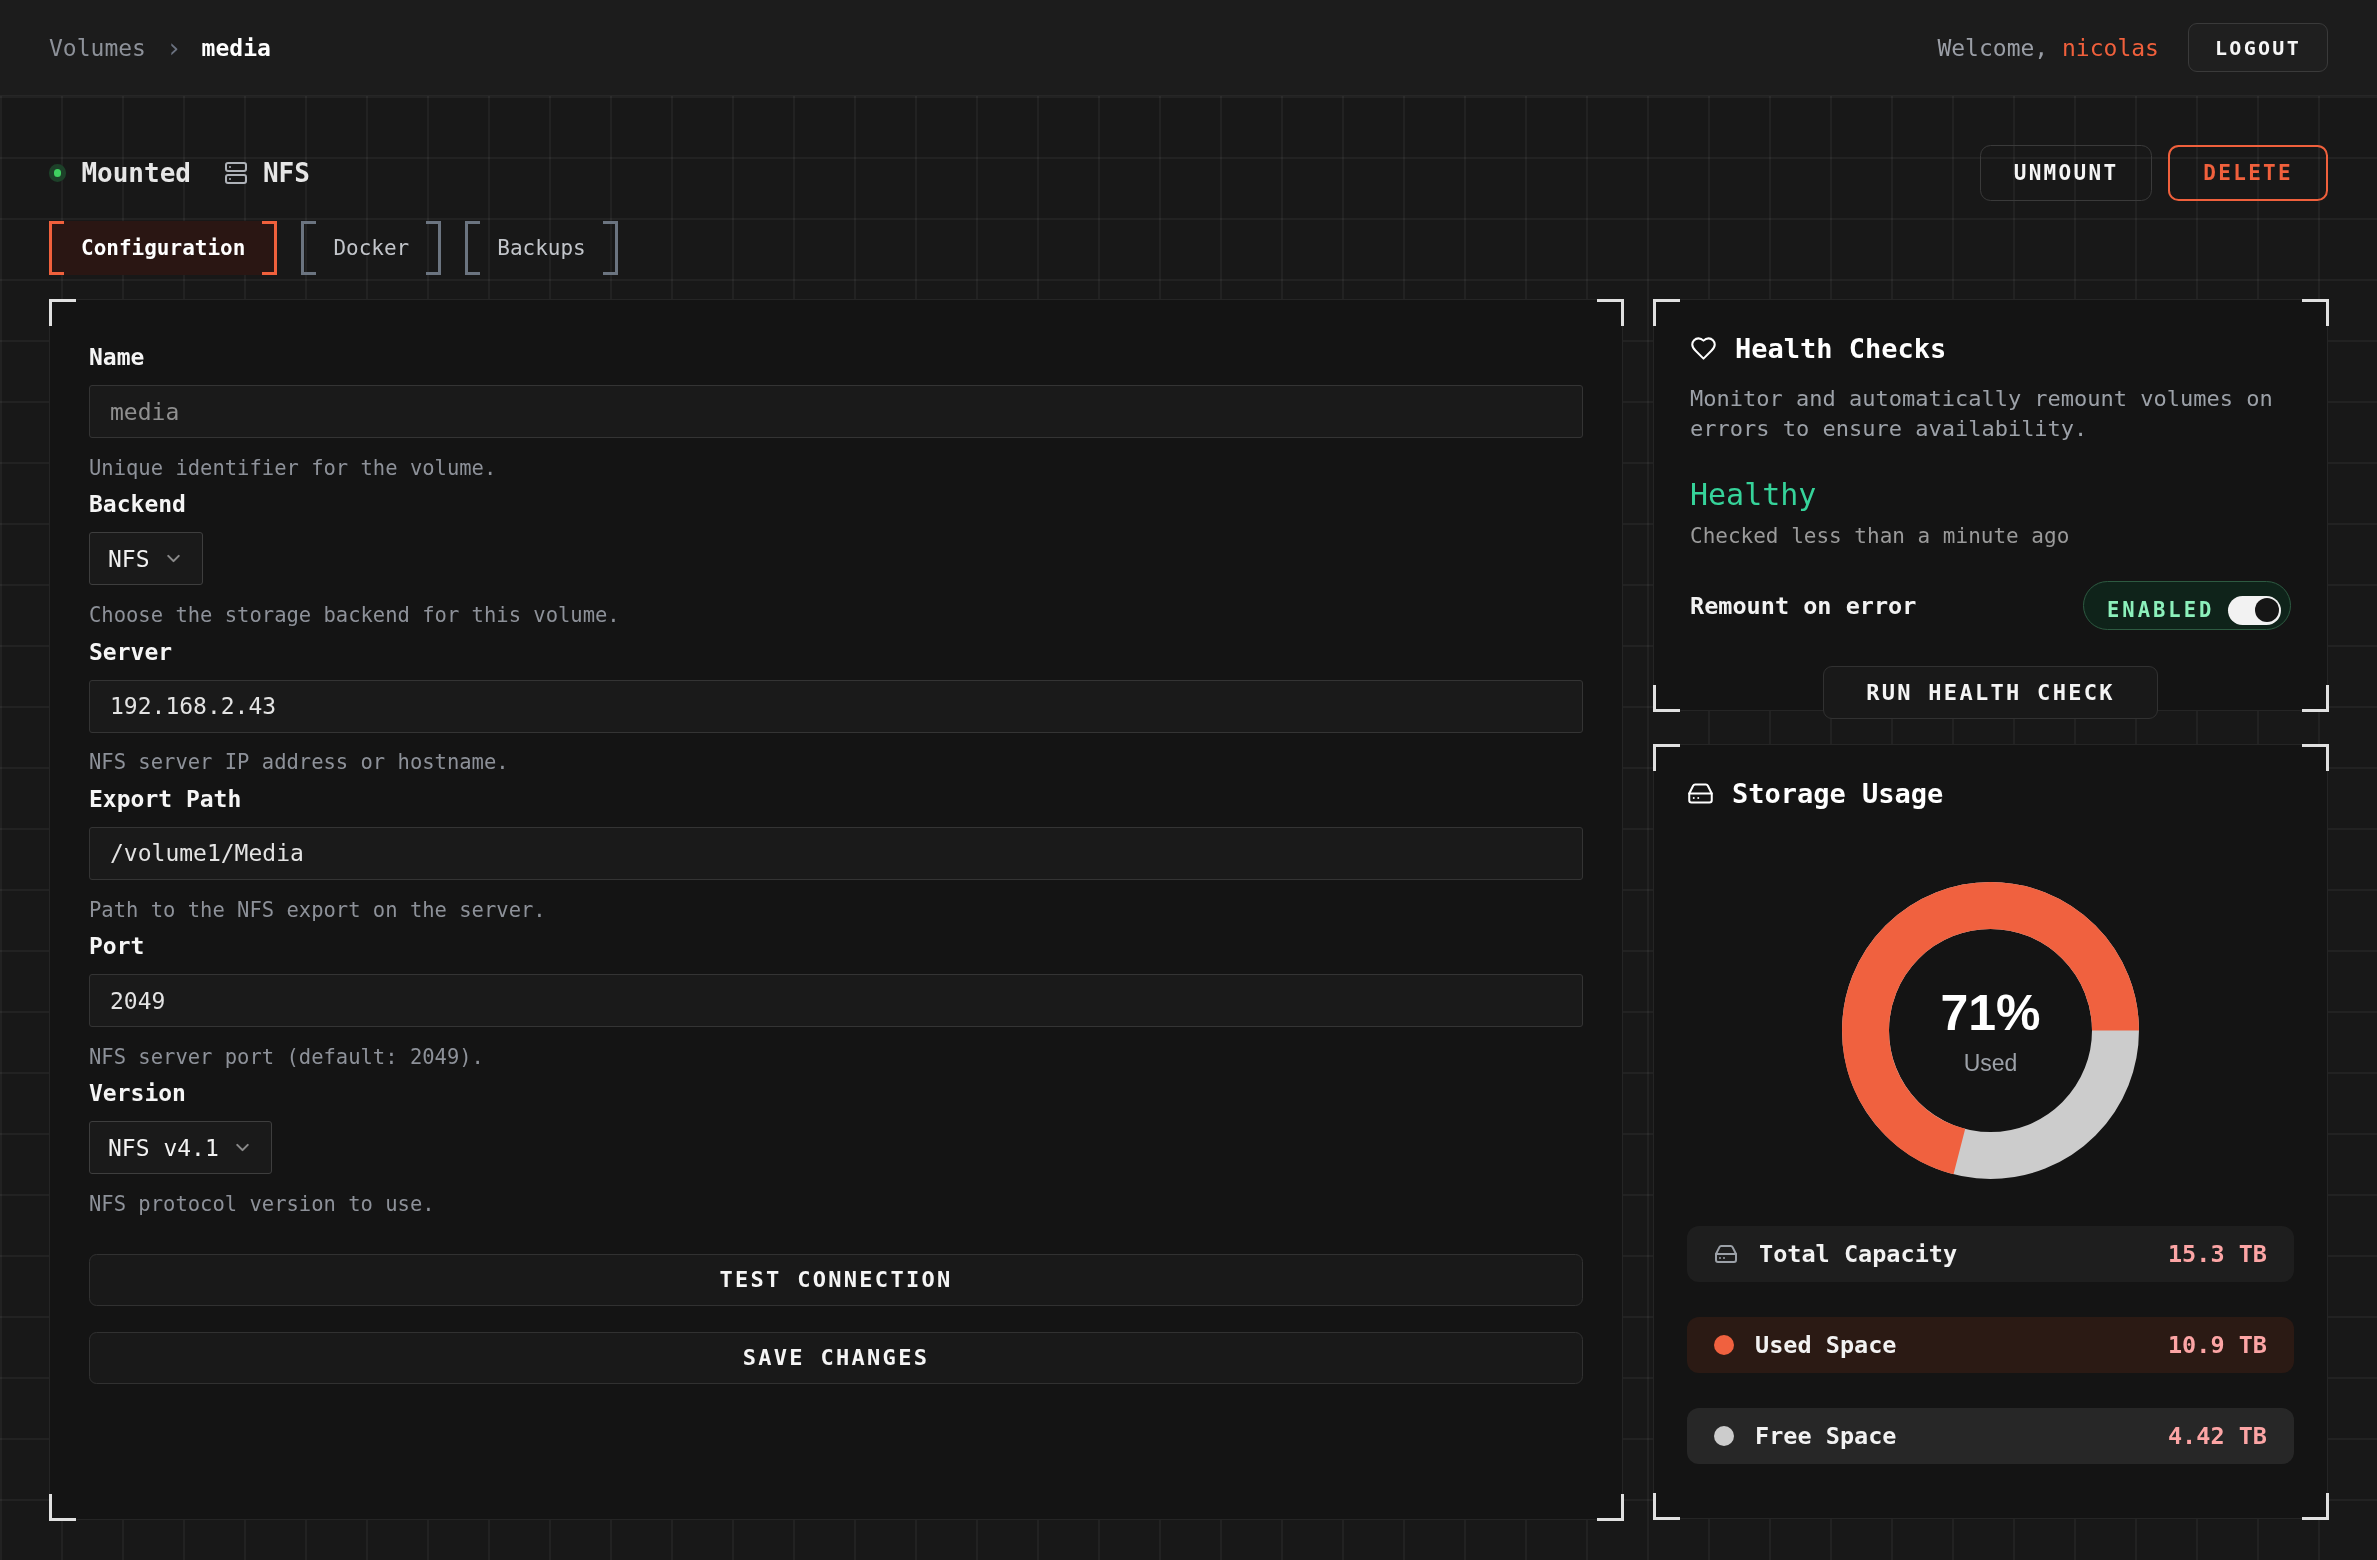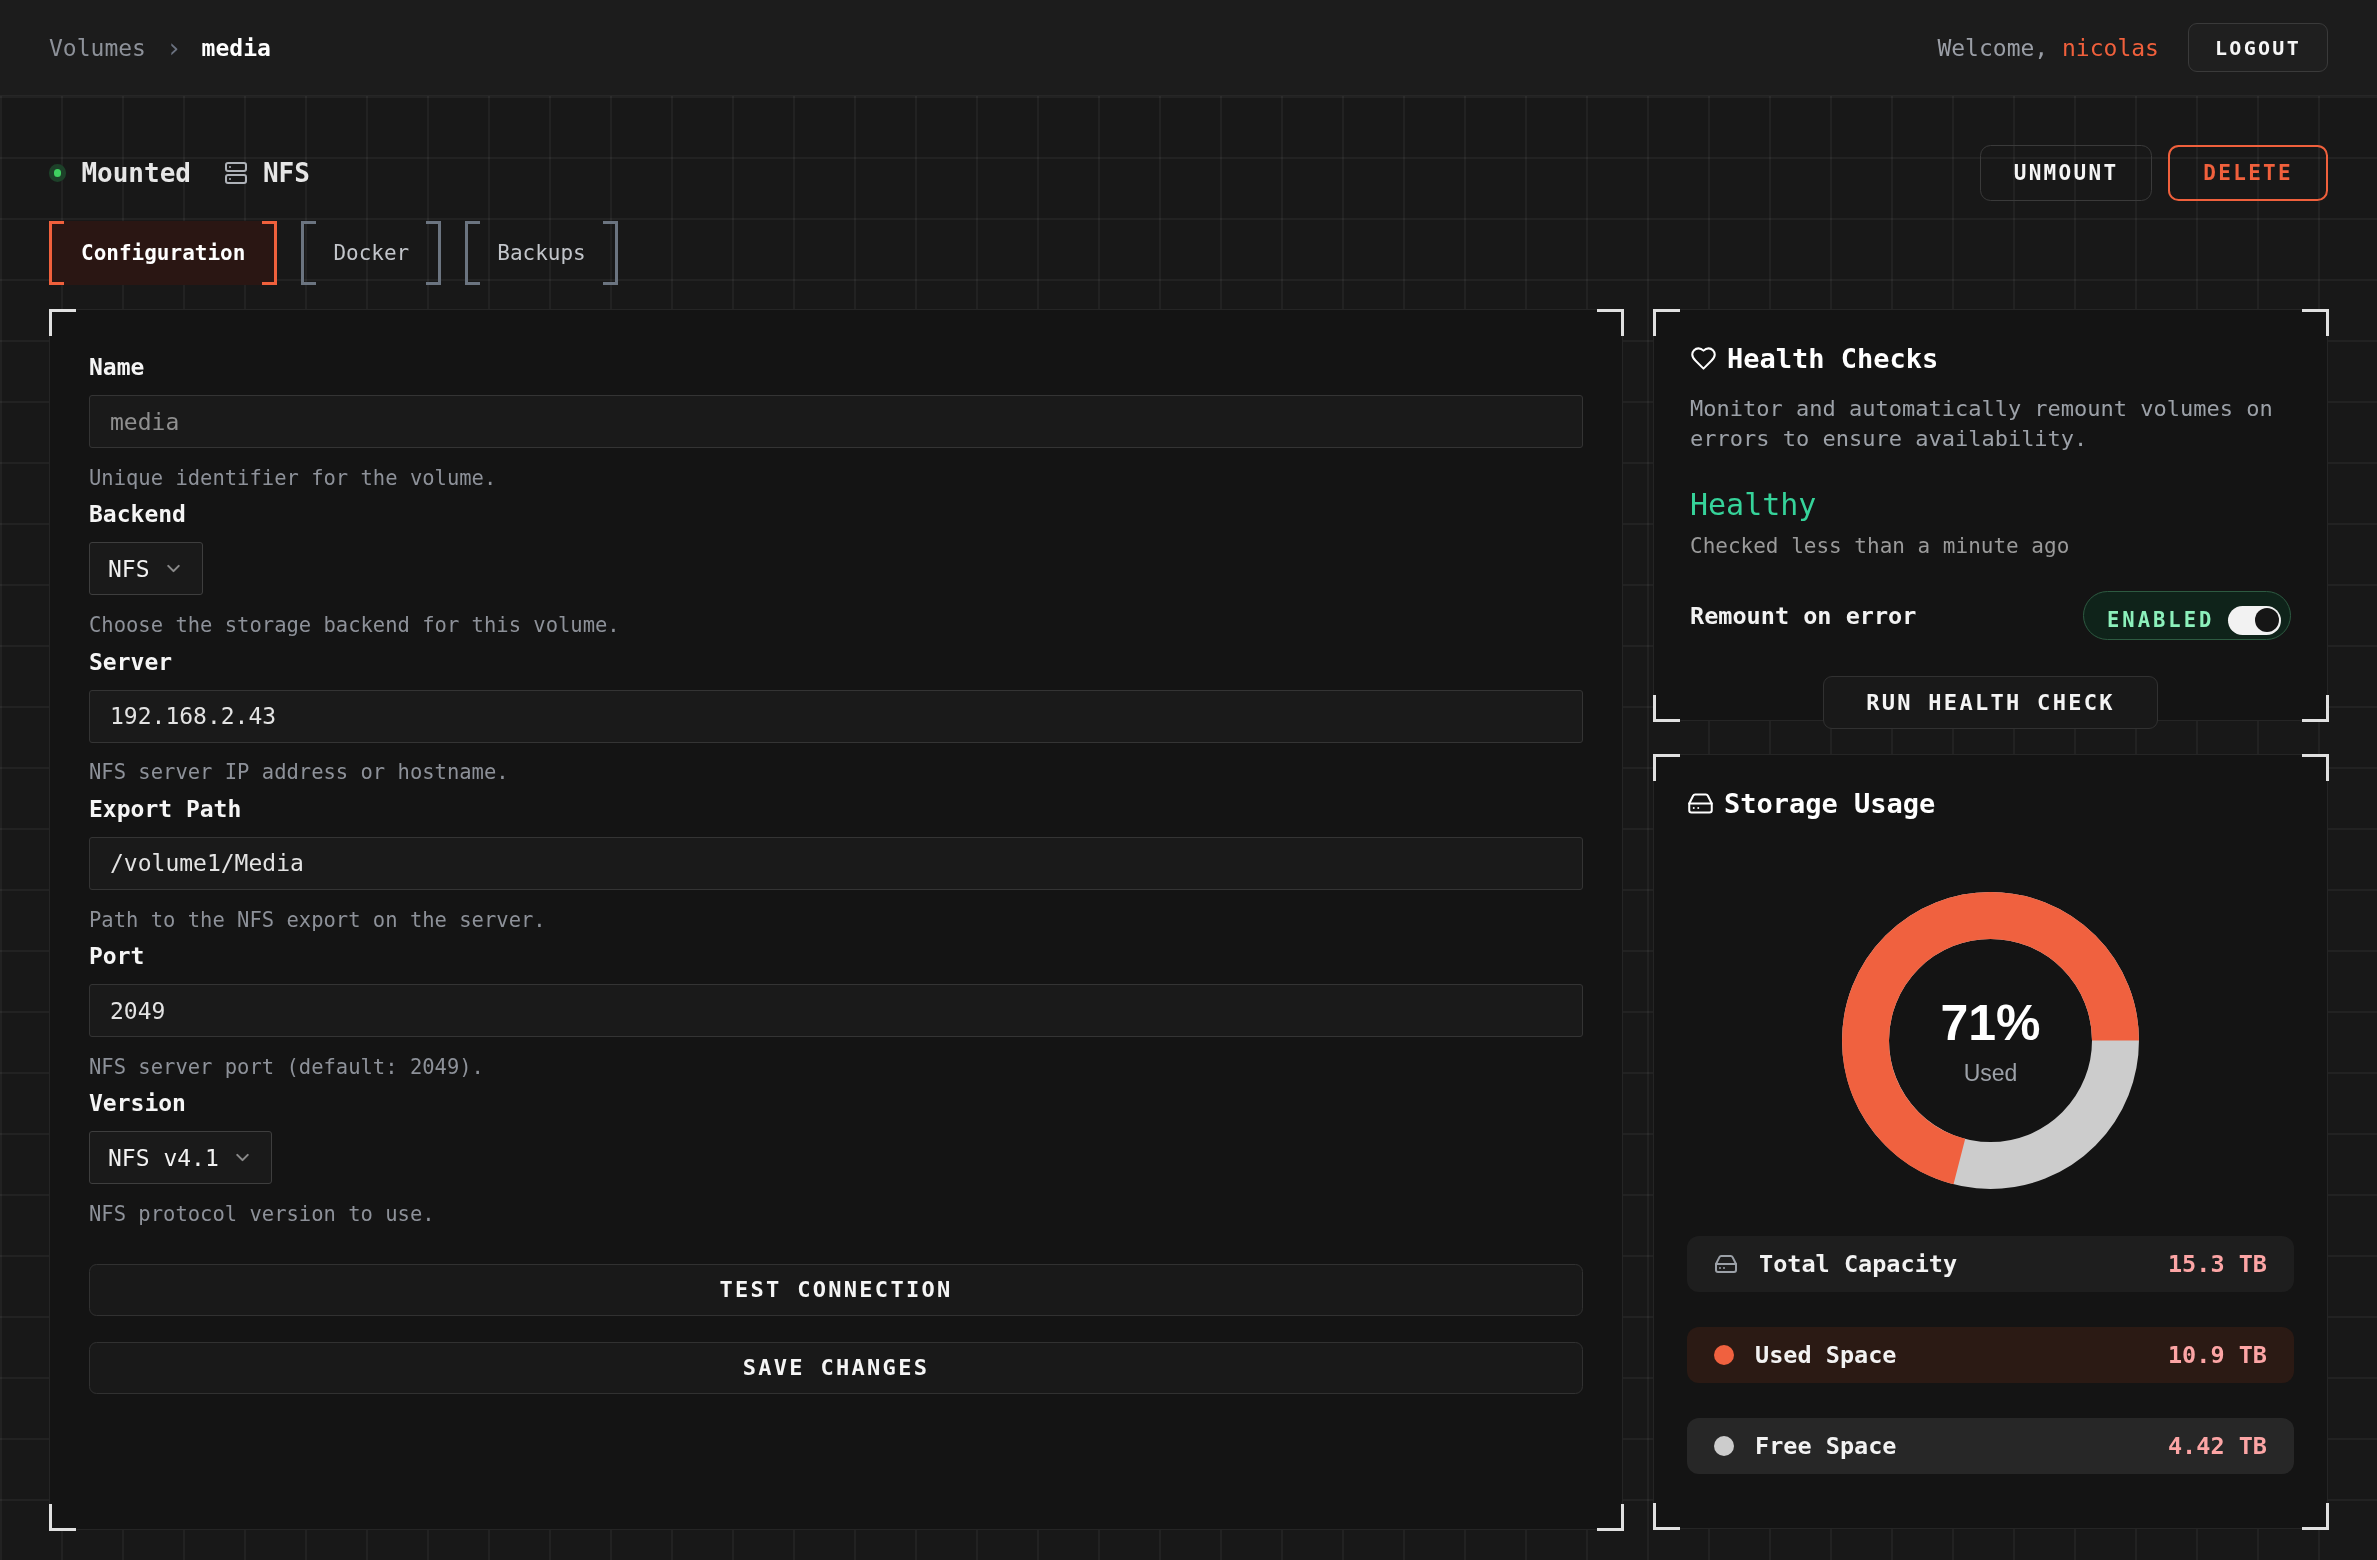--- a/index.html
+++ b/index.html
@@ -53,21 +53,21 @@
   .icon { display:inline-flex; }
   .icon svg { display:block; }
   .btn-unmount { height:56px; padding:0 33px; font-size:21px; border-radius:10.6px; }
   .btn-delete  { height:56px; padding:0 33px; font-size:21px; border-radius:10.6px;
                  border:2.3px solid #f0603c; color:#f0603c; }
   .action-group { display:flex; align-items:flex-end; gap:16px; }
 
   
   .tabs { display:flex; align-items:center; gap:24px; margin-top:20px; }
   .tab {
-    position:relative; height:64px; display:flex; align-items:center;
+    position:relative; height:54px; display:flex; align-items:center;
     padding:0 32px; font-size:21px; color:#c2c5ca; cursor:pointer;
   }
   .tab::before, .tab::after { content:""; position:absolute; top:0; bottom:0; width:12px; }
   .tab::before { left:0;  border-left:3.8px solid #6b7480; border-top:3px solid #6b7480; border-bottom:3px solid #6b7480; }
   .tab::after  { right:0; border-right:3.8px solid #6b7480; border-top:3px solid #6b7480; border-bottom:3px solid #6b7480; }
   .tab.active { background:#2a1613; color:#ffffff; font-weight:bold; }
   .tab.active::before { border-color:#f0603c; }
   .tab.active::after  { border-color:#f0603c; }
 
   
@@ -99,21 +99,21 @@
   .wide-btn {
     width:100%; height:52px; margin-top:26px;
     background:#191919; border:1.5px solid #313131; border-radius:7.6px;
     color:#f5f5f5; font-family:inherit; font-size:22px; font-weight:bold;
     letter-spacing:2.3px; cursor:pointer;
   }
 
   
   .right-col { width:675px; display:flex; flex-direction:column; gap:33px; }
   .health-panel { height:412px; padding:33px 36px; }
-  .panel-title { display:flex; align-items:center; gap:10px; font-size:27px; font-weight:bold; color:#ffffff; }
+  .panel-title { display:flex; align-items:center; gap:18px; font-size:27px; font-weight:bold; color:#ffffff; }
   .panel-desc { margin-top:20px; font-size:22px; color:#9ca1a8; line-height:30px; }
   .health-status { margin-top:33px; font-size:30px; color:#36d39a; }
   .health-checked { margin-top:12px; font-size:21px; color:#9a9a9a; }
   .remount-row { margin-top:33px; display:flex; align-items:center; justify-content:space-between; }
   .remount-label { font-size:23.5px; font-weight:600; color:#f2f2f2; }
   .toggle-pill {
     display:flex; align-items:center; gap:13.6px; height:49px; padding:9px 9px 0 23px;
     border:1.5px solid #2d5a41; border-radius:26px; background:#0f231a; cursor:pointer;
   }
   .toggle-pill .toggle-text { font-size:20.5px; font-weight:bold; letter-spacing:3px; color:#8cf0bb; }

